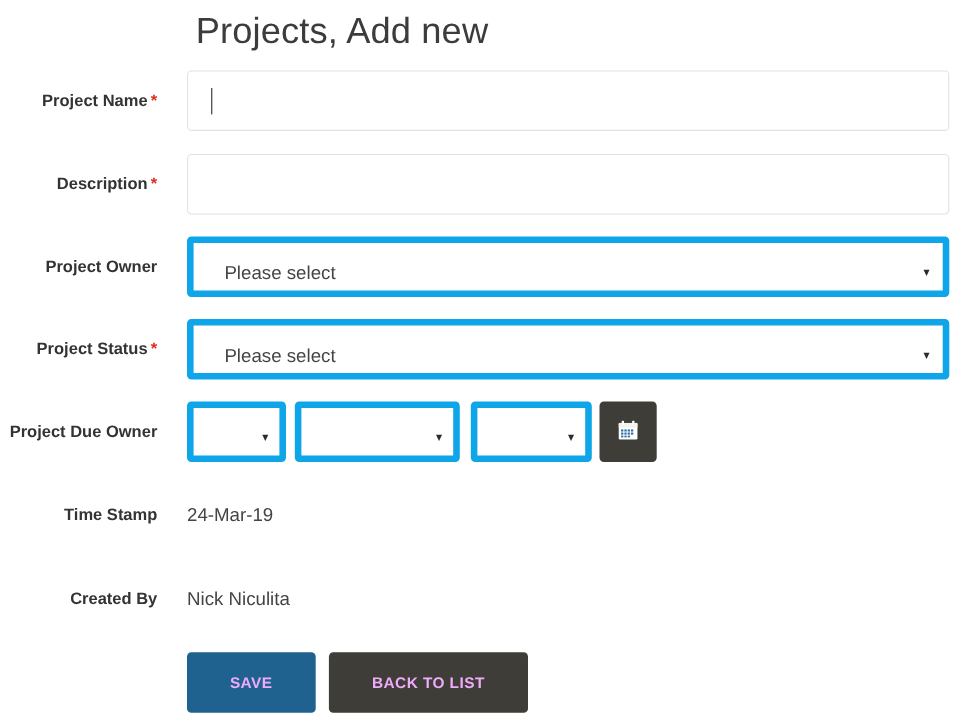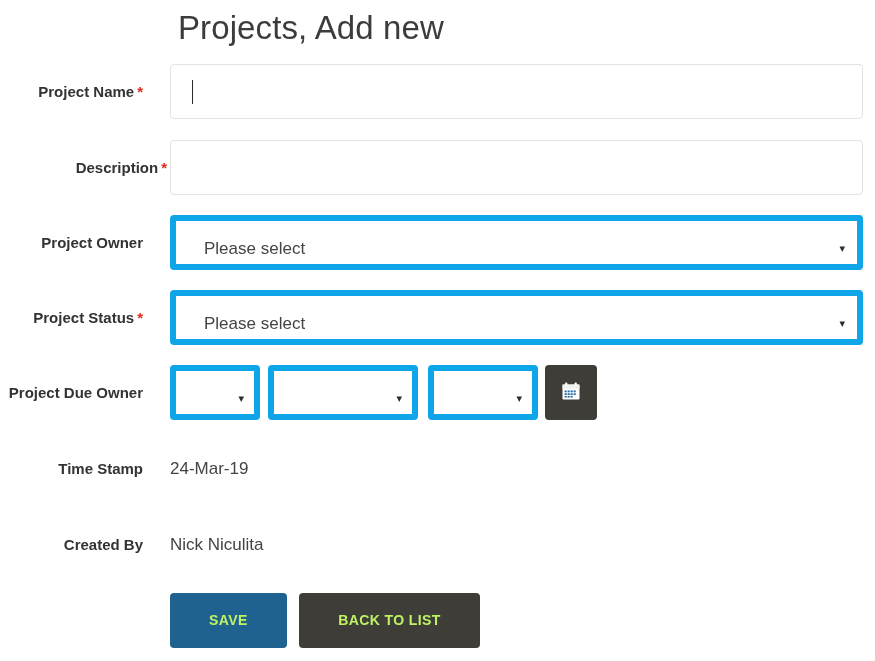--- a/index.html
+++ b/index.html
@@ -174,21 +174,21 @@
   }
 
   
   .btn {
     box-sizing: border-box;
     display: inline-block;
     vertical-align: top;
     height: 55px;
     border: none;
     border-radius: 4px;
-    color: #bef264;
+    color: #f0abfc;
     font-family: "Liberation Sans", sans-serif;
     font-size: 14px;
     font-weight: bold;
     letter-spacing: 0.4px;
     cursor: pointer;
     padding: 0 39px;
     line-height: 55px;
     text-align: center;
   }
   .btn-save  { background: #20628f; min-width: 74px; }
@@ -205,21 +205,21 @@
     <div class="row-label" style="top:19px;">
       <span>Project Name</span><span class="req">*</span>
     </div>
     <div class="row-control input-caret-wrap">
       <input class="text-input" type="text" value="" placeholder="" style="">
       <div class="caret"></div>
     </div>
   </div>
 
   <div class="form-row" style="top:140px;">
-    <div class="row-label" style="top:19px;margin-left:24px;">
+    <div class="row-label" style="top:19px;">
       <span>Description</span><span class="req">*</span>
     </div>
     <div class="row-control">
       <textarea class="textarea-input" placeholder="" style=""></textarea>
     </div>
   </div>
 
   <div class="form-row" style="top:215px;">
     <div class="row-label" style="top:19px;">
       <span>Project Owner</span>

